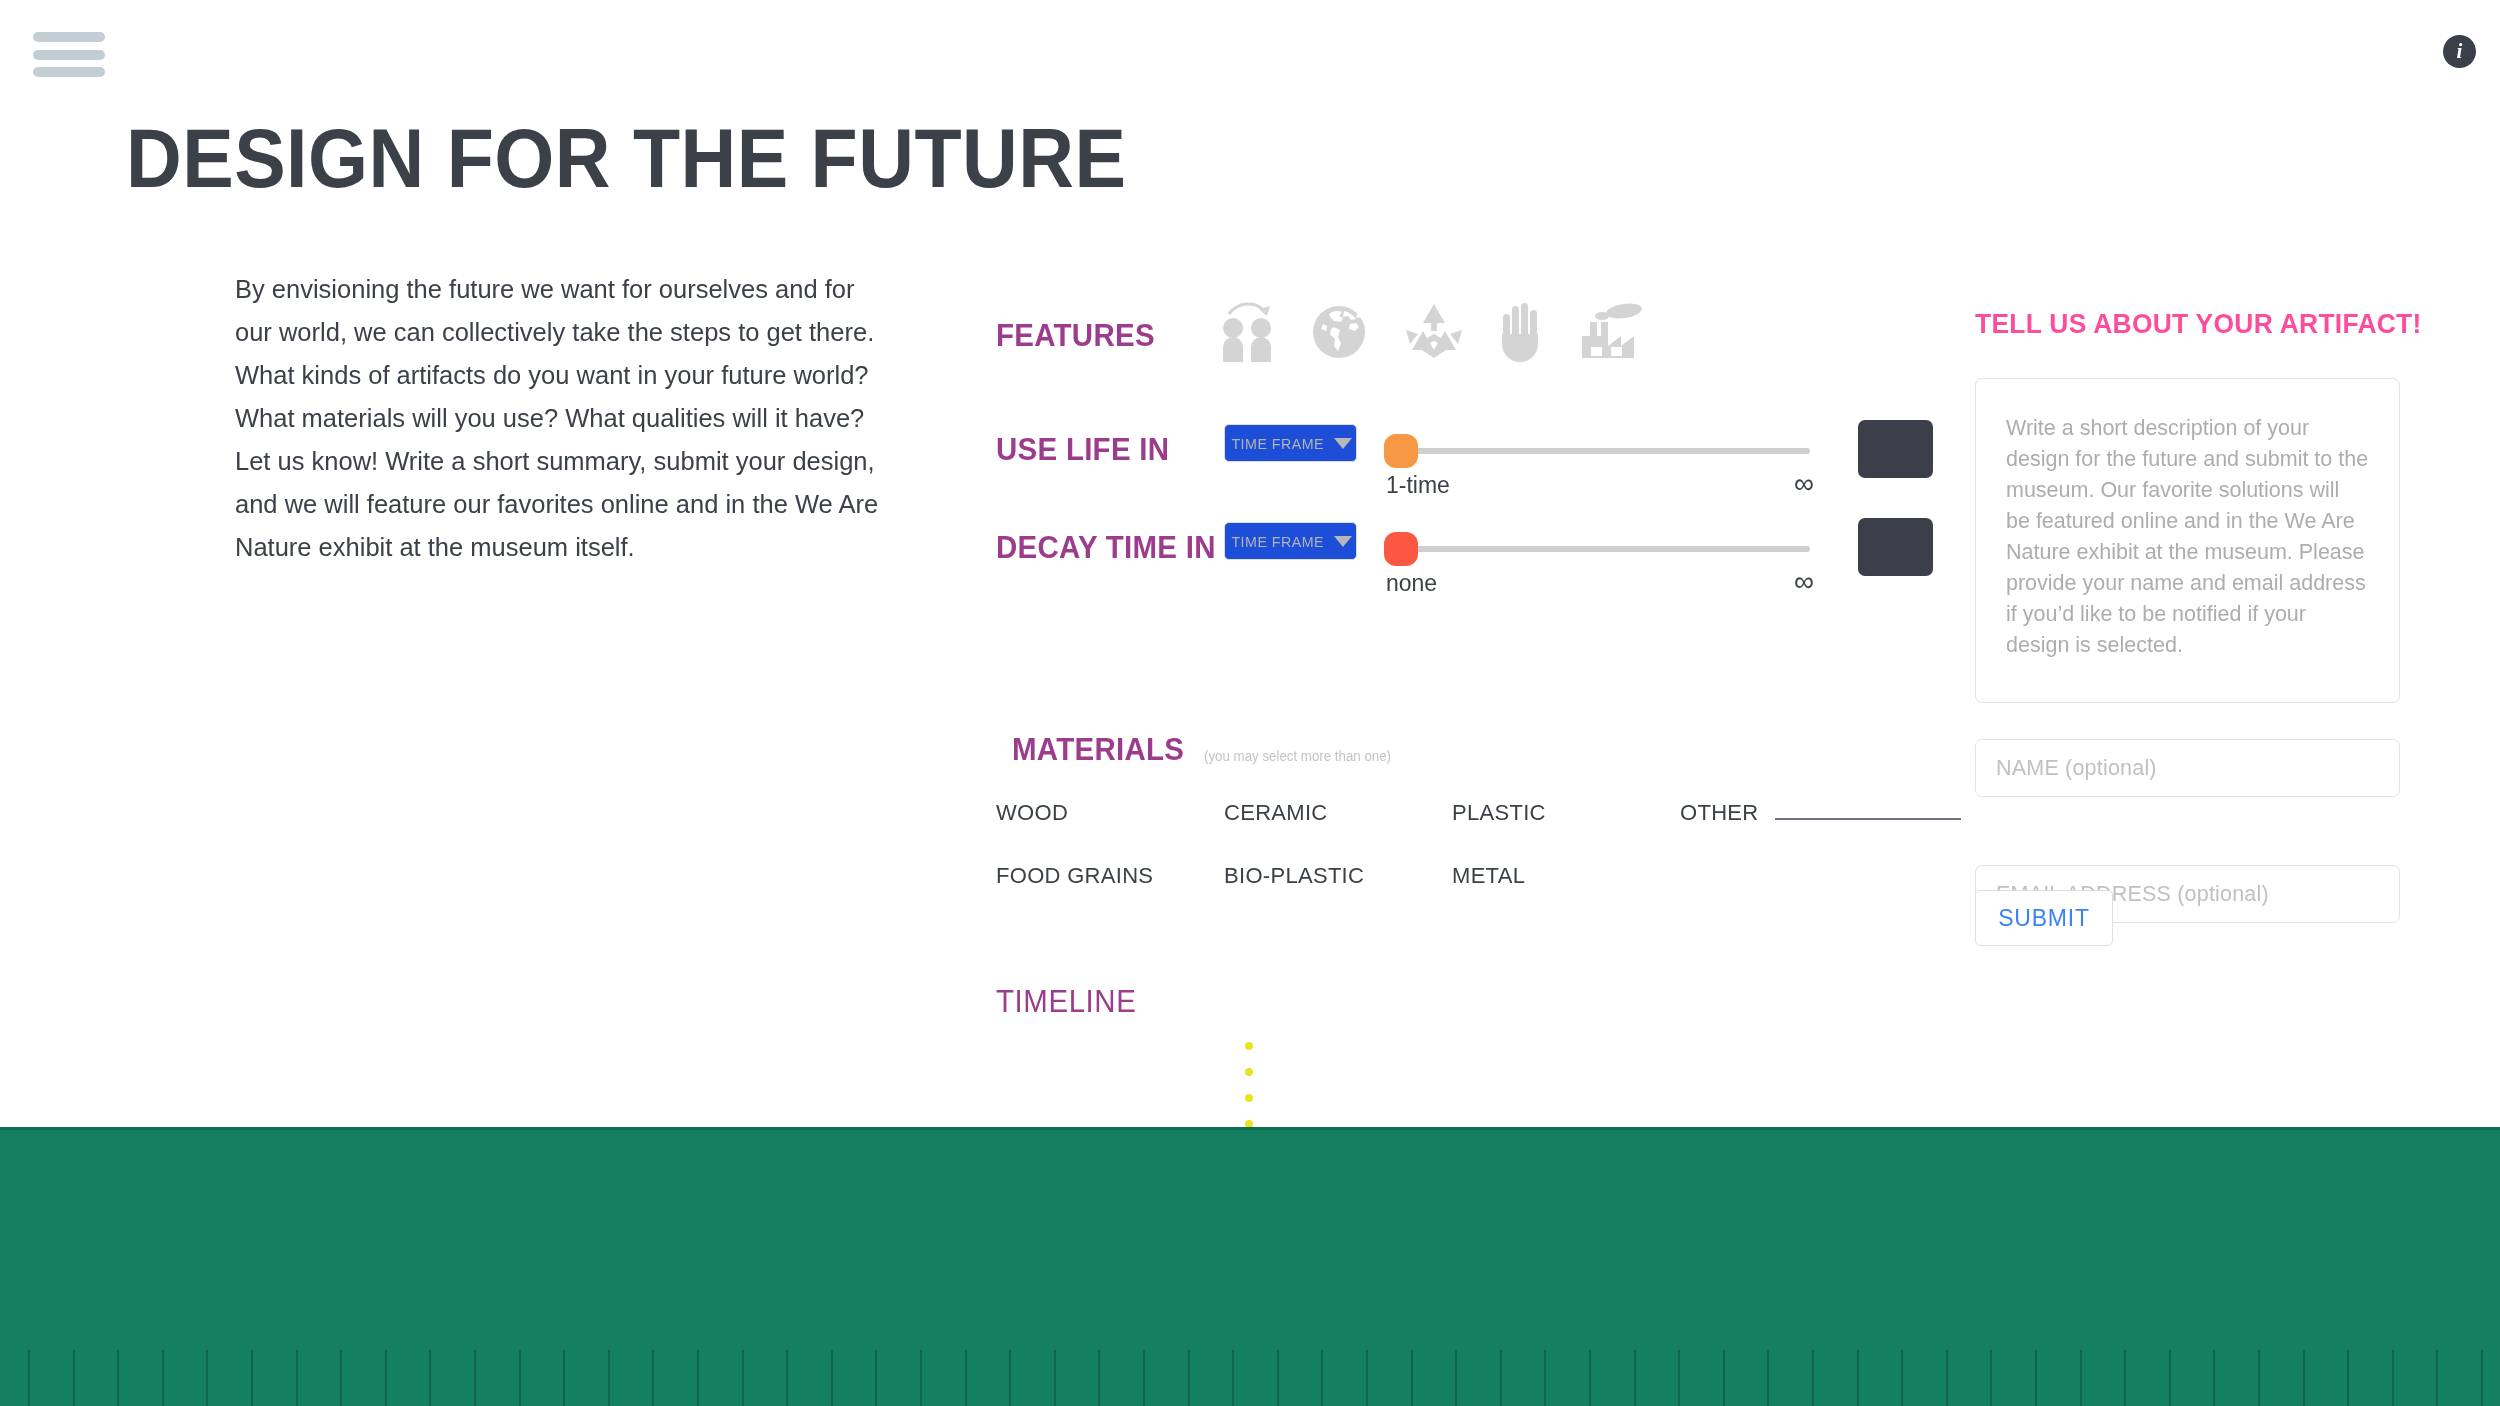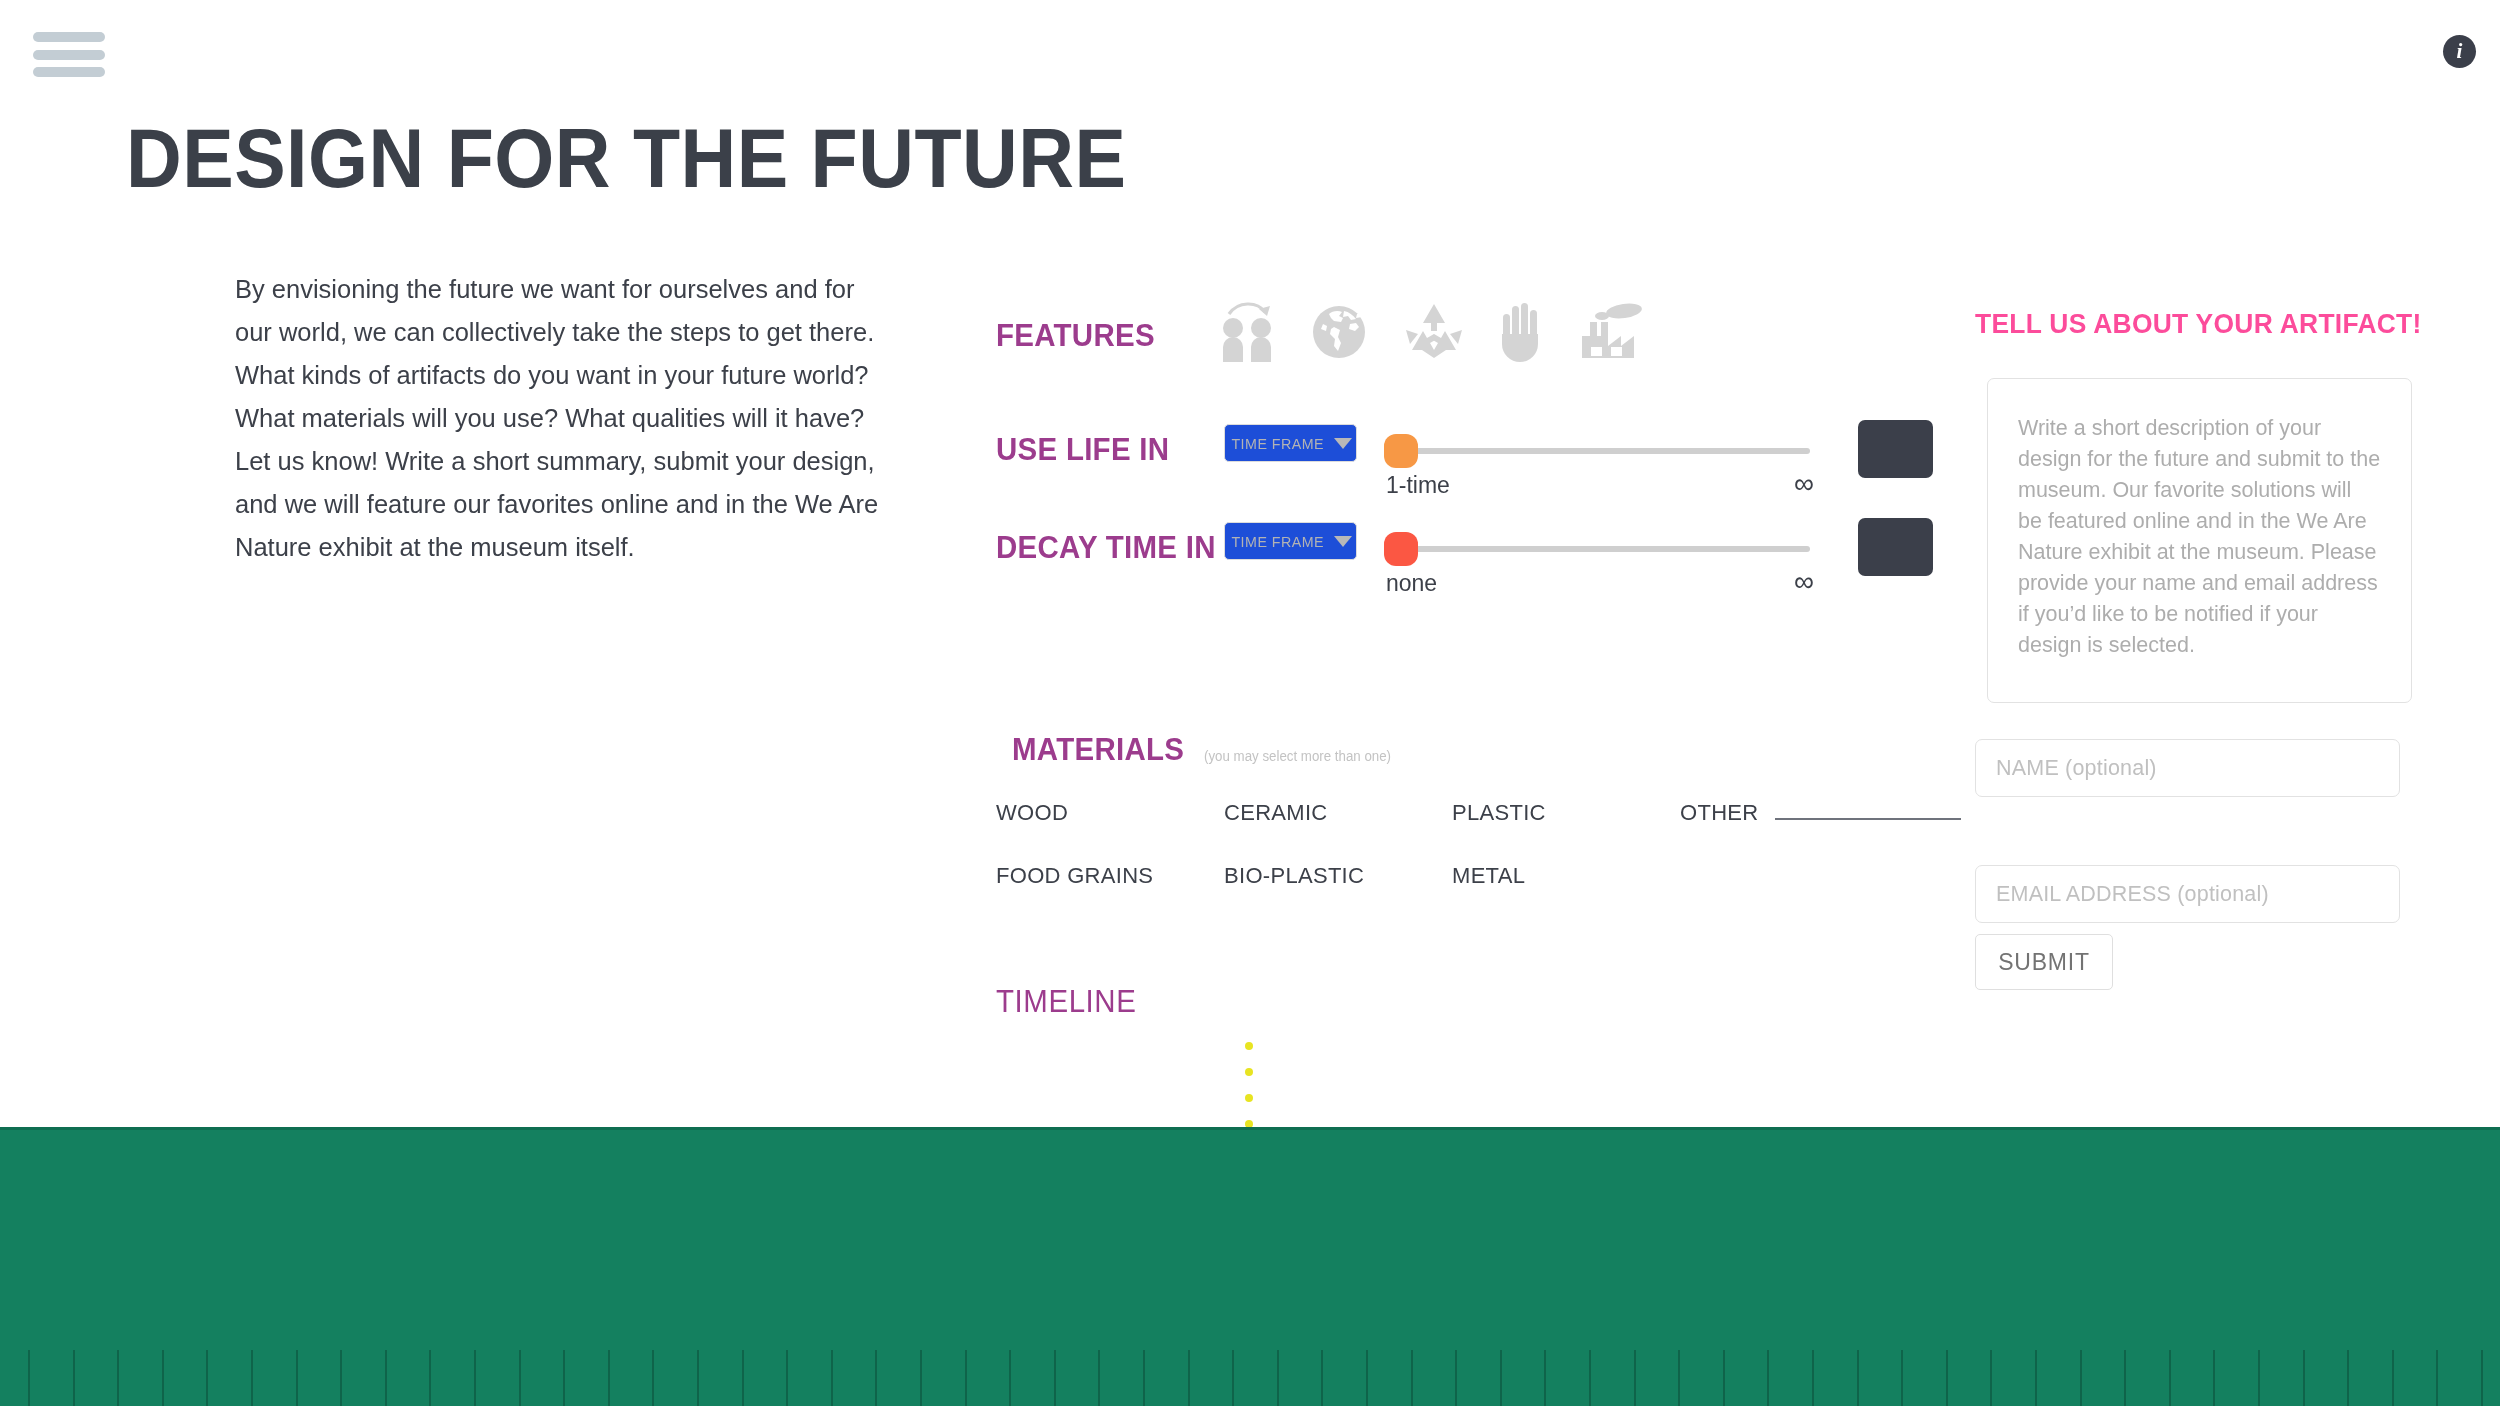--- a/index.html
+++ b/index.html
@@ -134,41 +134,41 @@
 
   
   .form { position: absolute; left: 1975px; top: 0; width: 430px; }
   .form-title {
     position: absolute; top: 308px; left: 0;
     color: #fc4c9b; font-weight: bold; font-size: 27.5px;
     letter-spacing: 0.3px; white-space: nowrap;
     transform: scaleX(0.96); transform-origin: left center;
   }
   .textarea-box {
-    position: absolute; top: 378px; left: 12px;
+    position: absolute; top: 378px; left: 0;
     width: 425px; height: 325px;
     border: 1.5px solid #e2e2e2; border-radius: 7px; background: #fff;
     padding: 34px 30px; cursor: text;
   }
   .textarea-box .ph {
     font-size: 21.5px; line-height: 31px; color: #adadad;
   }
   .field {
     position: absolute; left: 0; width: 425px; height: 58px;
     border: 1.5px solid #e2e2e2; border-radius: 7px; background: #fff;
     display: flex; align-items: center; padding-left: 20px; cursor: text;
   }
   .field .ph { font-size: 21.5px; color: #c0c0c0; letter-spacing: 0.2px; }
   .field.name { top: 739px; }
   .field.email { top: 865px; }
   .submit {
-    position: absolute; left: 0; top: 934px;
+    position: absolute; left: 0; top: 890px;
     width: 138px; height: 56px;
     border: 1.5px solid #dfdfdf; border-radius: 5px; background: #fff;
-    font-size: 23px; color: #737373; letter-spacing: 0.8px;
+    font-size: 23px; color: #3b82f6; letter-spacing: 0.8px;
     display: flex; align-items: center; justify-content: center;
     cursor: pointer; font-family: "Liberation Sans", sans-serif;
   }
 
   
   .green-band {
     position: absolute; left: 0; top: 1127px; width: 2500px; height: 279px;
     background: #14805f; border-top: 3px solid #0f6e51;
   }
   .ticks { position: absolute; left: 0; bottom: 0; width: 100%; height: 56px; }

